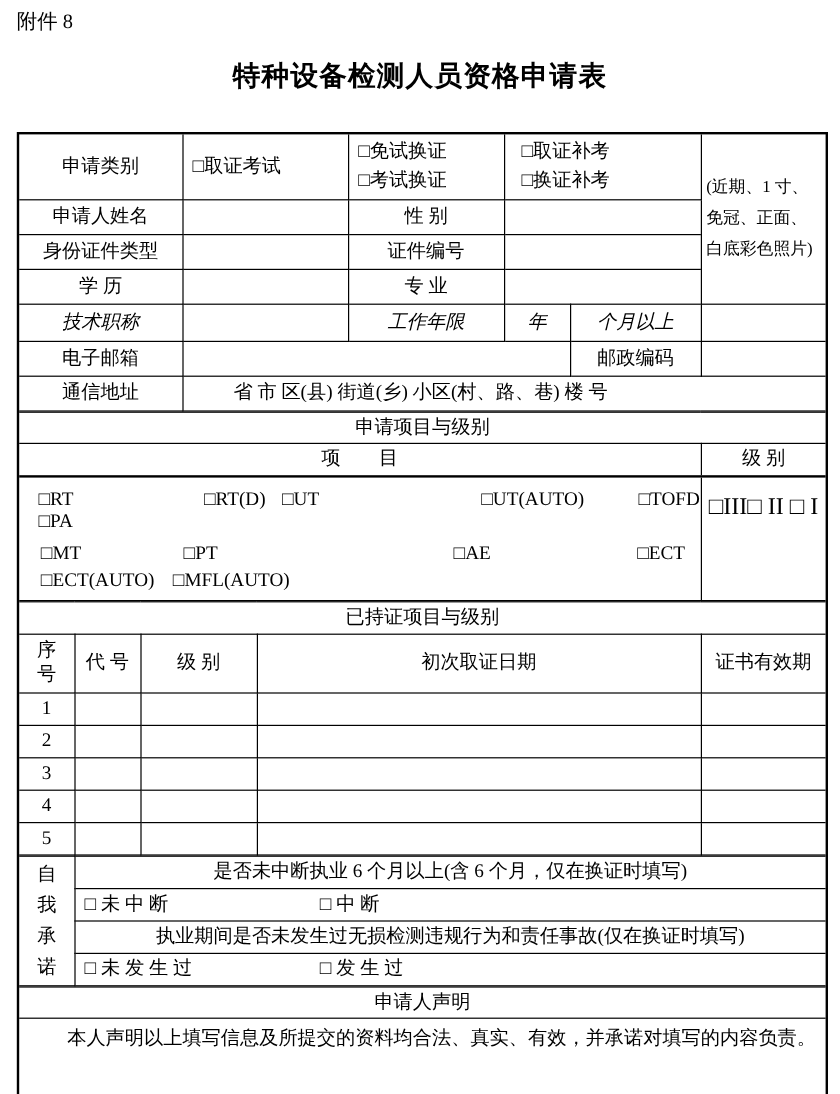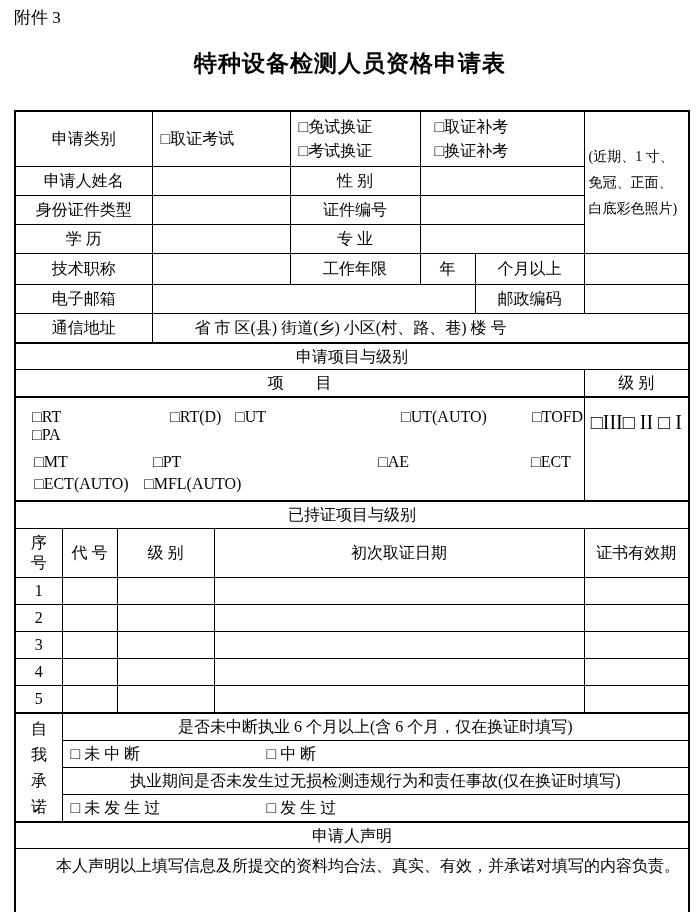--- a/index.html
+++ b/index.html
@@ -21,21 +21,21 @@
 
   .form{position:absolute;left:14px;top:110px;width:672px;border:2px solid #000;}
   table{border-collapse:collapse;table-layout:fixed;width:672px;}
   td{border:1px solid #000;font-size:16px;text-align:center;vertical-align:middle;
      padding:0;overflow:hidden;line-height:1.25;}
   td.first{border-left:none;}
   td.last{border-right:none;}
   table.sec-top tr:first-child td{border-top:none;}
   table.sec-bottom tr:last-child td{border-bottom:none;}
 
-  .h54 td{height:54px;} .h48 td{height:48px;} .h30 td{height:30px;}
+  .h54 td{height:54px;} .h48 td{height:48px;} .h30 td{height:30px;font-style:italic;}
   .h28 td{height:28px;} .h26 td{height:26px;} .h25 td{height:25px;}
   .h90 td{height:90px;} .h95 td{height:95px;}
 
   .opt-left{text-align:left;padding-left:8px;}
   .opt2line{text-align:left;padding-left:8px;line-height:24px;}
   .opt2line-b{text-align:left;padding-left:14px;line-height:24px;}
   .photo-note{font-size:14px;text-align:left;padding:2px 4px;line-height:26px;}
   .addr-val{text-align:left;padding-left:42px;}
   .projects-cell{position:relative;}
   .projects-wrap{position:relative;width:100%;height:90px;text-align:center;padding-left:42px;}
@@ -49,21 +49,21 @@
   .decl-cell{vertical-align:top;}
   .decl-wrap{position:relative;width:100%;height:95px;}
   .decl-body{text-align:left;text-indent:2em;padding:5px 8px 0 8px;font-size:16px;line-height:23px;}
   .thickb td{border-bottom-width:2px;}
 </style>
 </head>
 <body>
 
 <div class="page">
 
-  <div class="attachment">附件 3</div>
+  <div class="attachment">附件 8</div>
   <div class="doc-title">特种设备检测人员资格申请表</div>
 
 
   <div class="form">
 
     <table class="sec-top">
       <colgroup>
         <col style="width:136px">
           <col style="width:138px">
           <col style="width:130px">

